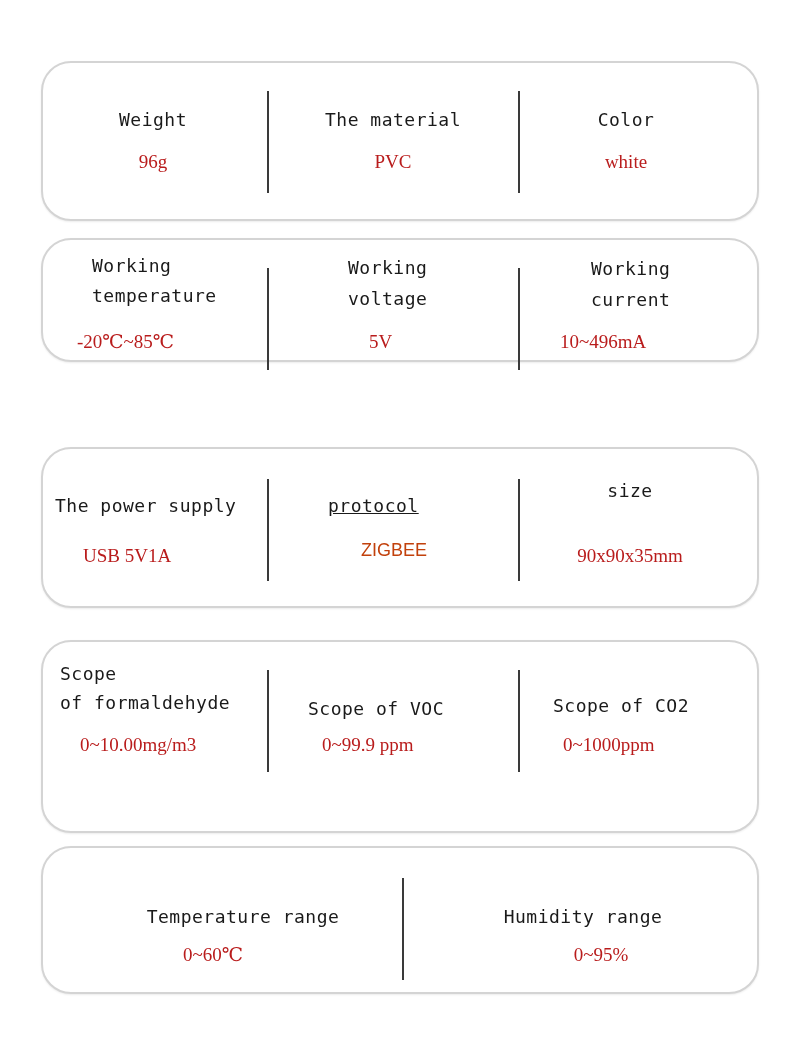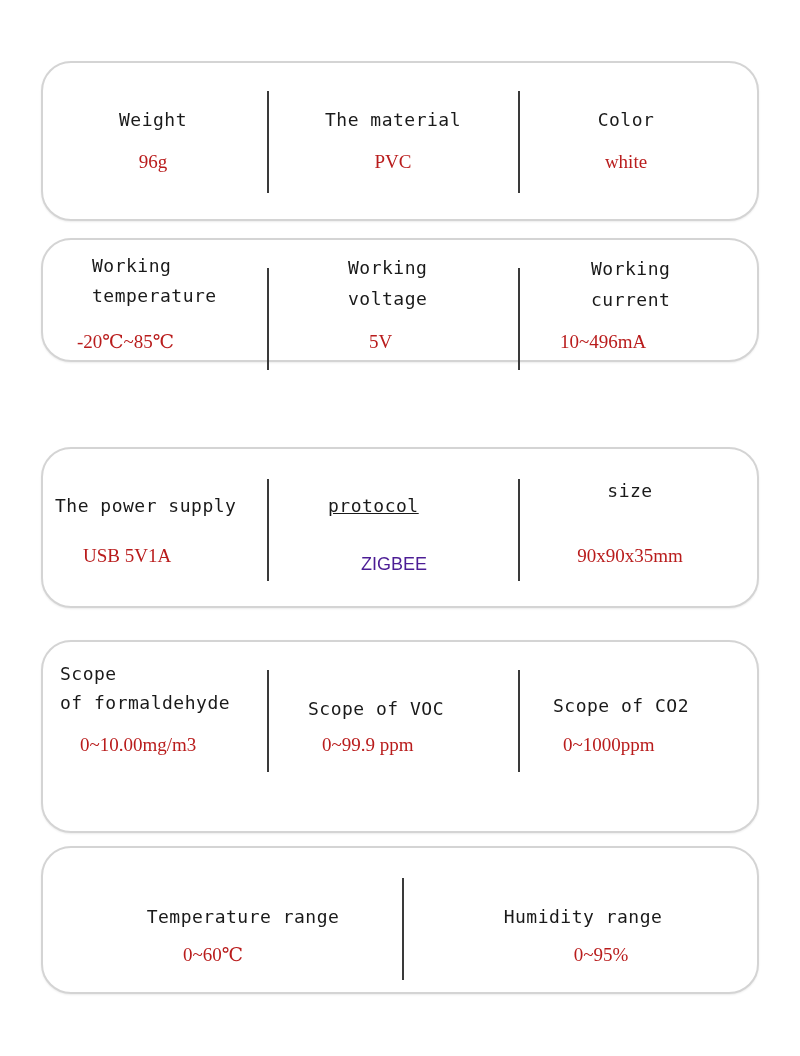--- a/index.html
+++ b/index.html
@@ -41,22 +41,21 @@
       color: #1a1a1a;
     }
     .value {
       font-family: "Liberation Serif", "DejaVu Serif", serif;
       font-size: 19px;
       color: #b91c1c;
     }
     .value-sans {
       font-family: "Liberation Sans", "DejaVu Sans", sans-serif;
       font-size: 18px;
-      color: #4c1d95;
-      margin-top: 14px;
+      color: #c2410c;
     }
     .center { text-align: right; transform: translateX(-50%); }
   </style>
 </head>
 <body>
 
 <div class="card" style="top:61px;height:160px;">
   <div class="divider" style="left:224px;top:28px;height:102px;"></div>
   <div class="divider" style="left:475px;top:28px;height:102px;"></div>
 

